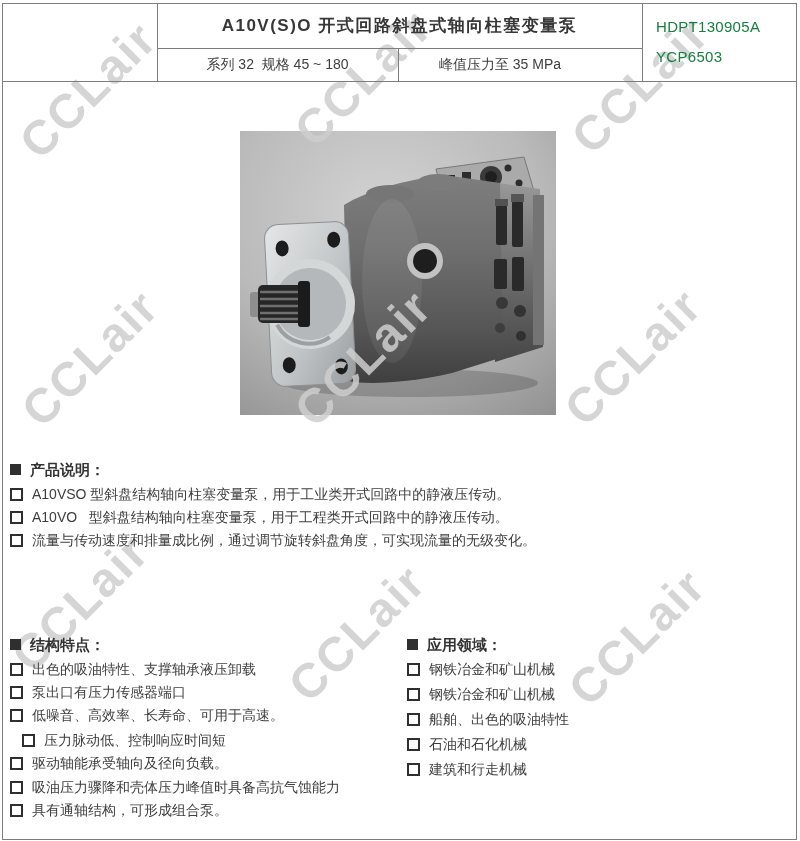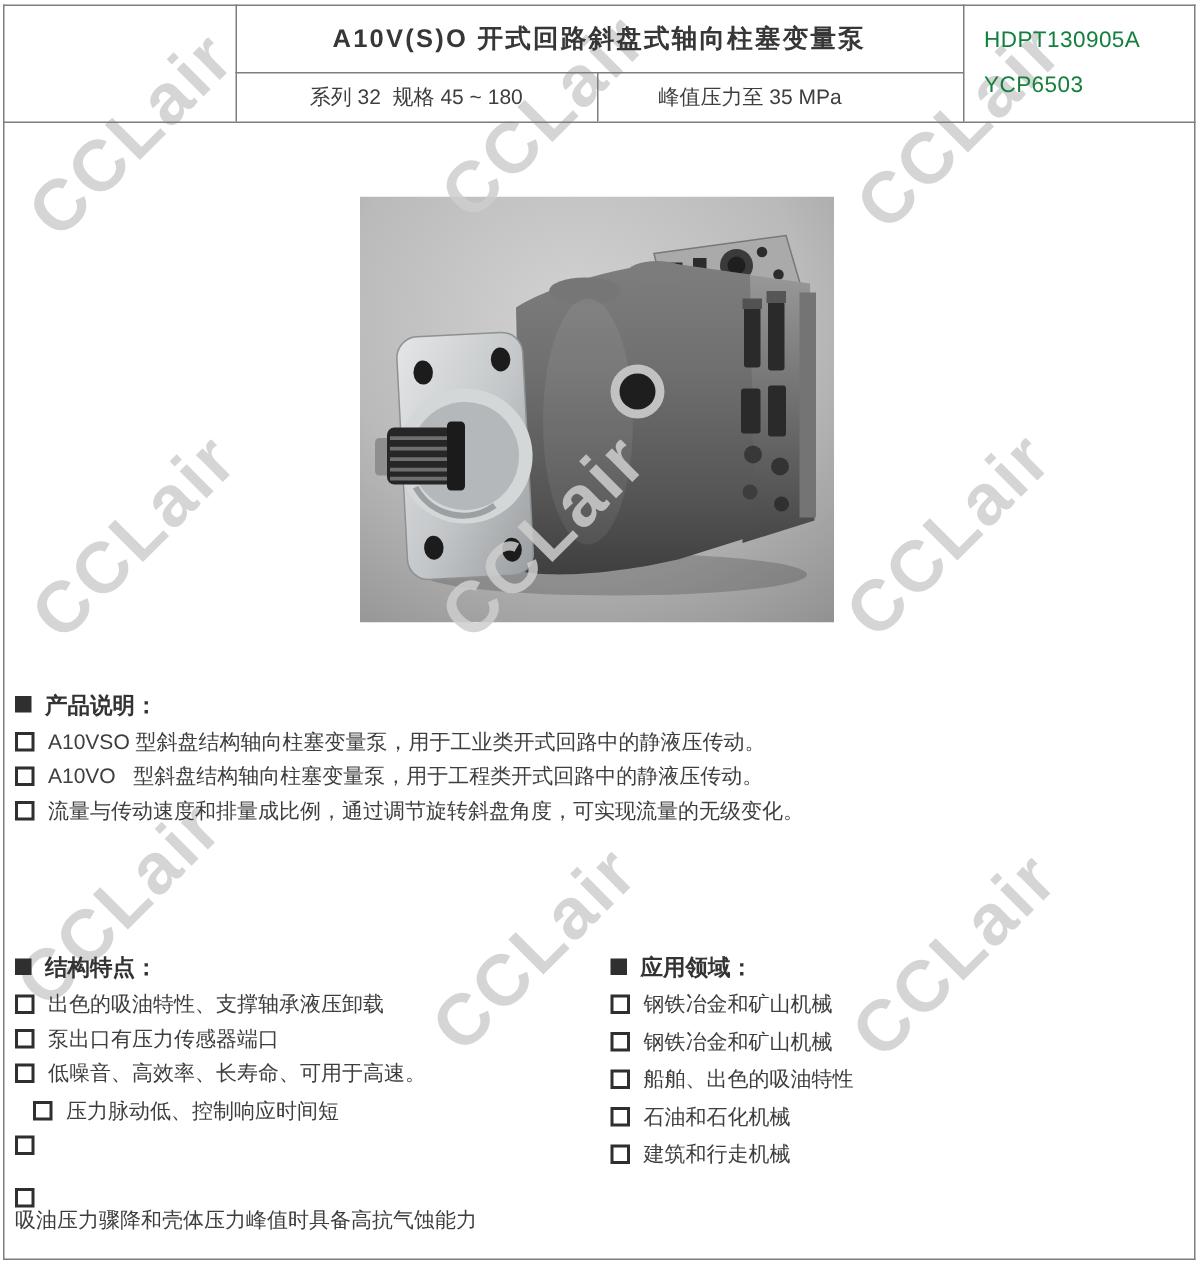--- a/index.html
+++ b/index.html
@@ -35,21 +35,21 @@
   .sec-desc{left:10px;top:461px;width:610px;}
   .sec-feat{left:10px;top:636px;width:392px;}
   .sec-app{left:407px;top:636px;width:250px;text-align:center;}
   .heading-row{display:flex;align-items:flex-start;margin-bottom:6px;font-size:15px;font-weight:700;color:#333;white-space:pre;}
   .row{display:flex;align-items:flex-start;margin-bottom:6px;font-size:14px;color:#3e3e3e;white-space:pre;line-height:17px;}
   .sq-filled{flex:0 0 auto;width:11px;height:11px;background:#2f2f2f;margin:3px 9px 0 0;}
   .sq-hollow{flex:0 0 auto;width:9px;height:9px;border:2px solid #2f2f2f;margin:2px 9px 0 0;background:#fff;}
   .heading-row .sq-filled{margin-top:3px;}
   .sec-feat .row{margin-bottom:6px;}
   .sec-feat .row:nth-child(4){margin-top:8px;padding-left:12px;}
-  .sec-feat .row:nth-child(6){margin-top:20px;flex-direction:column;}
+  .sec-feat .row:nth-child(6){margin-top:7px;}
   .sec-app .row{margin-bottom:8px;}
 </style>
 </head>
 <body>
 
 <div id="page">
 
   <div class="wm" style="left:88px;top:90px">CCLair</div>
   <div class="wm" style="left:363px;top:78px">CCLair</div>
   <div class="wm" style="left:640px;top:85px">CCLair</div>
@@ -197,24 +197,29 @@
         <div class="row">
         <span class="sq-hollow"></span>
         <span>低噪音、高效率、长寿命、可用于高速。</span>
       </div>
         <div class="row">
         <span class="sq-hollow"></span>
         <span>压力脉动低、控制响应时间短</span>
       </div>
         <div class="row">
         <span class="sq-hollow"></span>
+        <span>驱动轴能承受轴向及径向负载。</span>
       </div>
         <div class="row">
         <span class="sq-hollow"></span>
         <span>吸油压力骤降和壳体压力峰值时具备高抗气蚀能力</span>
+      </div>
+        <div class="row">
+        <span class="sq-hollow"></span>
+        <span>具有通轴结构，可形成组合泵。</span>
       </div>
       </div>
   </div>
 
   <div class="section sec-app">
     <div class="heading-row">
       <span class="sq-filled"></span>
       <span>应用领域：</span>
     </div>
     <div>

